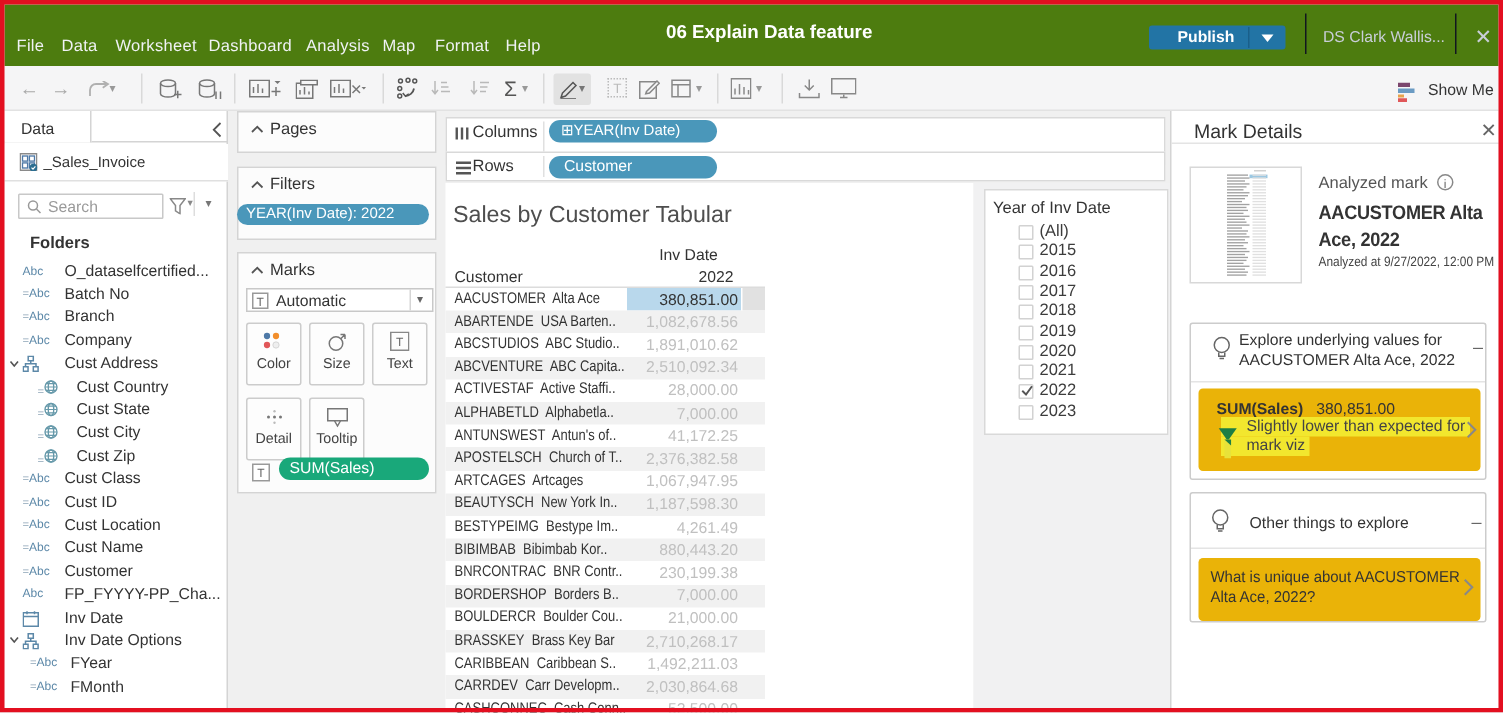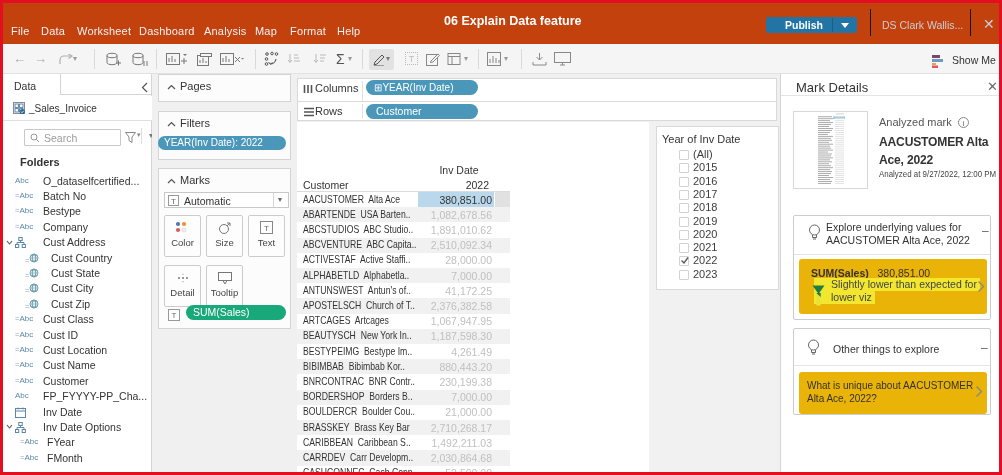--- a/index.html
+++ b/index.html
@@ -2,21 +2,21 @@
 <html><head>
 <meta charset="utf-8">
 <style>
 * { margin:0; padding:0; box-sizing:border-box; }
 html,body { width:1002px; height:475px; }
 body { font-family:"Liberation Sans", sans-serif; position:relative; background:#f0f0f0; overflow:hidden; }
 .frame { position:absolute; left:0; top:0; width:1002px; height:475px; border:3px solid #e30f20; z-index:99; pointer-events:none; }
 .abs { position:absolute; }
 
 
-.topbar { position:absolute; left:3px; top:3px; width:996px; height:41px; background:#c2410c; color:#f0f2f5;padding-left:35px; }
+.topbar { position:absolute; left:3px; top:3px; width:996px; height:41px; background:#4d7c0f; color:#f0f2f5;padding-left:35px; }
 .menus { position:absolute; left:5px; top:22px; font-size:11px; letter-spacing:0.2px; }
 .menus span { margin-right:0; position:absolute; top:0; white-space:nowrap; }
 .title { position:absolute; left:441px; top:11px; font-size:12.5px; font-weight:bold; color:#fff; white-space:nowrap; }
 .publish { position:absolute; left:763px; top:14px; width:91px; height:16px; background:#2274a5; border-radius:2px; color:#fff; font-size:10.5px; font-weight:bold; }
 .publish .lbl { position:absolute; left:19px; top:2px; }
 .publish .caret { position:absolute; right:8px; top:6px; width:0; height:0; border-left:4px solid transparent; border-right:4px solid transparent; border-top:5px solid #fff; }
 .publish .div { position:absolute; right:24px; top:1px; width:1px; height:14px; background:#1a5f8a; }
 .tsep { position:absolute; top:6px; width:1px; height:27px; background:#11151f; }
 .user { position:absolute; left:879px; top:16px; font-size:10.5px; color:#c9ced8; }
 .closex { position:absolute; left:980px; top:13px; font-size:14px; color:#c9ced8; }
@@ -28,21 +28,21 @@
 .showme { position:absolute; left:949px; top:10px; font-size:10.5px; color:#333; }
 
 
 .leftpane { position:absolute; left:3px; top:74px; width:149px; height:398px; background:#fff; border-right:1px solid #d4d4d4; }
 .tabs { position:absolute; left:0; top:0; width:149px; height:21px; border-bottom:1px solid #d4d4d4; }
 .tab-data { position:absolute; left:0; top:0; width:58px; height:21px; background:#fff; border-right:1px solid #d4d4d4; font-size:10.5px; color:#333; padding:6px 0 0 11px; }
 .tab-an { position:absolute; left:58px; top:0; width:91px; height:21px; background:#f0f0f0; font-size:10.5px; color:#333; padding:6px 0 0 14px; }
 .tab-col { position:absolute; left:138px; top:5px; }
 .dsrow { position:absolute; left:0px; top:22px; width:149px; height:25px; background:#fff; border-bottom:1px solid #e0e0e0; }
 .dsrow .txt { position:absolute; left:26px; top:7px; font-size:10px; color:#333; }
-.searchrow { position:absolute; left:12px; top:52px; width:149px; height:24px; }
+.searchrow { position:absolute; left:0; top:52px; width:149px; height:24px; }
 .searchbox { position:absolute; left:9px; top:3px; width:97px; height:17px; border:1px solid #c8c8c8; border-radius:1px; background:#fff; }
 .searchbox .ph { position:absolute; left:19px; top:2px; font-size:10.5px; color:#9a9a9a; }
 .folders { position:absolute; left:17px; top:82px; font-size:11px; font-weight:bold; color:#333; }
 .fieldlist { position:absolute; left:0; top:99px; width:148px; }
 .frow { position:absolute; left:0; width:148px; height:15.4px; font-size:10.5px; color:#333; white-space:nowrap; }
 .frow .ic { position:absolute; left:12px; top:2.5px; width:26px; font-size:8px; color:#5c88a8; letter-spacing:0; }
 .frow .tx { position:absolute; left:40px; top:1.5px; }
 .eq { color:#8fa6b8; font-size:7.5px; }
 
 
@@ -249,21 +249,21 @@
       <div class="frow" style="top:0.0px">
         <span class="ic" style="left:12px"><span style="color:#5c88a8">Abc</span></span>
         <span class="tx" style="left:40px">O_dataselfcertified...</span>
       </div>
       <div class="frow" style="top:15.4px">
         <span class="ic" style="left:12px"><span class="eq">=</span><span style="color:#5c88a8">Abc</span></span>
         <span class="tx" style="left:40px">Batch No</span>
       </div>
       <div class="frow" style="top:30.8px">
         <span class="ic" style="left:12px"><span class="eq">=</span><span style="color:#5c88a8">Abc</span></span>
-        <span class="tx" style="left:40px">Bestype</span>
+        <span class="tx" style="left:40px">Branch</span>
       </div>
       <div class="frow" style="top:46.2px">
         <span class="ic" style="left:12px"><span class="eq">=</span><span style="color:#5c88a8">Abc</span></span>
         <span class="tx" style="left:40px">Company</span>
       </div>
       <div class="frow" style="top:61.6px">
         <svg style="position:absolute;left:3px;top:5px" width="7" height="5" viewBox="0 0 7 5">
           <path d="M1 1l2.5 3L6 1" stroke="#555" fill="none" stroke-width="1.1"></path>
         </svg>
         <span class="ic" style="left:12px"><svg width="11" height="11" viewBox="0 0 11 11">
@@ -439,20 +439,21 @@
 <div class="shelfrow" style="top:101px;height:20px">
   <svg class="abs" style="left:5px;top:5px" width="12" height="10" viewBox="0 0 12 10">
       <path d="M1 1.5h10M1 5h10M1 8.5h10" stroke="#555" stroke-width="1.6"></path>
     </svg>
   <span class="shelflabel" style="left:17px">Rows</span>
   <div class="shelfdiv"></div>
   <div class="pill" style="left:68px;top:2px;width:112px;height:15px;line-height:15px;font-size:10.5px;padding-left:10px">Customer</div>
 </div>
 
 <div class="tablearea">
+  <div class="viztitle">Sales by Customer Tabular</div>
   <div class="abs" style="left:132px;top:42px;width:60px;text-align:center;font-size:10.5px;color:#333">Inv Date</div>
   <div class="abs" style="left:6px;top:57px;font-size:10.5px;color:#333">Customer</div>
   <div class="abs" style="left:132px;top:57px;width:60px;text-align:right;font-size:10.5px;color:#333">2022</div>
   <div class="abs" style="left:0;top:69px;width:213px;height:1px;background:#dcdcdc"></div>
   <div id="trows">
       <div class="trow" style="top:70.0px">
         <span style="position:absolute;left:121px;top:0;width:76px;height:15.2px;background:#b9d8ec"></span>
         <span style="position:absolute;left:198px;top:0;width:15px;height:15.2px;background:#e1e1e1"></span>
         <span class="tname">AACUSTOMER&nbsp; Alta Ace</span>
         <span class="tval" style="right:18px;color:#333">380,851.00</span>
@@ -673,21 +674,21 @@
     <div class="abs" style="left:32px;top:5px;font-size:10.5px;color:#333;line-height:13px">Explore underlying values for<br>AACUSTOMER Alta Ace, 2022</div>
     <span class="abs" style="left:188px;top:8px;color:#666;font-size:12px">–</span>
     <div class="abs" style="left:0;top:38px;width:196px;height:1px;background:#e4e4e4"></div>
     <div class="subcard" style="top:43px;height:55px">
       <div class="abs" style="left:12px;top:8px;font-size:10.5px;color:#333"><b>SUM(Sales)</b>&nbsp;&nbsp;&nbsp;380,851.00</div>
       <svg class="abs" style="left:13px;top:26px;z-index:3" width="13" height="21" viewBox="0 0 13 21">
           <path d="M0.5 0.5h12L6.5 9z" fill="#1d7e44"></path>
           <rect x="4.3" y="8" width="4.4" height="12.5" fill="#e8e23a"></rect>
           <path d="M4.3 8L8.7 8L8.7 12z" fill="#1d7e44"></path>
         </svg>
-      <div class="abs" style="left:15px;top:19px;font-size:10.5px;line-height:12.7px"><span class="hl">Slightly lower than expected for</span><br><span class="hl">lower viz</span></div>
+      <div class="abs" style="left:15px;top:19px;font-size:10.5px;line-height:12.7px"><span class="hl">Slightly lower than expected for</span><br><span class="hl">mark viz</span></div>
       <svg class="abs" style="left:178px;top:21px" width="8" height="13" viewBox="0 0 8 13">
           <path d="M1.5 1.5l5 5-5 5" stroke="#888" fill="none" stroke-width="1.4"></path>
         </svg>
     </div>
   </div>
 
   <div class="ecard" style="top:254px;height:87px">
     <svg class="abs" style="left:13px;top:10px" width="13" height="18" viewBox="0 0 13 18">
         <circle cx="6.5" cy="6" r="5" fill="none" stroke="#666"></circle>
         <path d="M4.5 11v2.5h4V11M5 15h3" stroke="#666" fill="none"></path>

